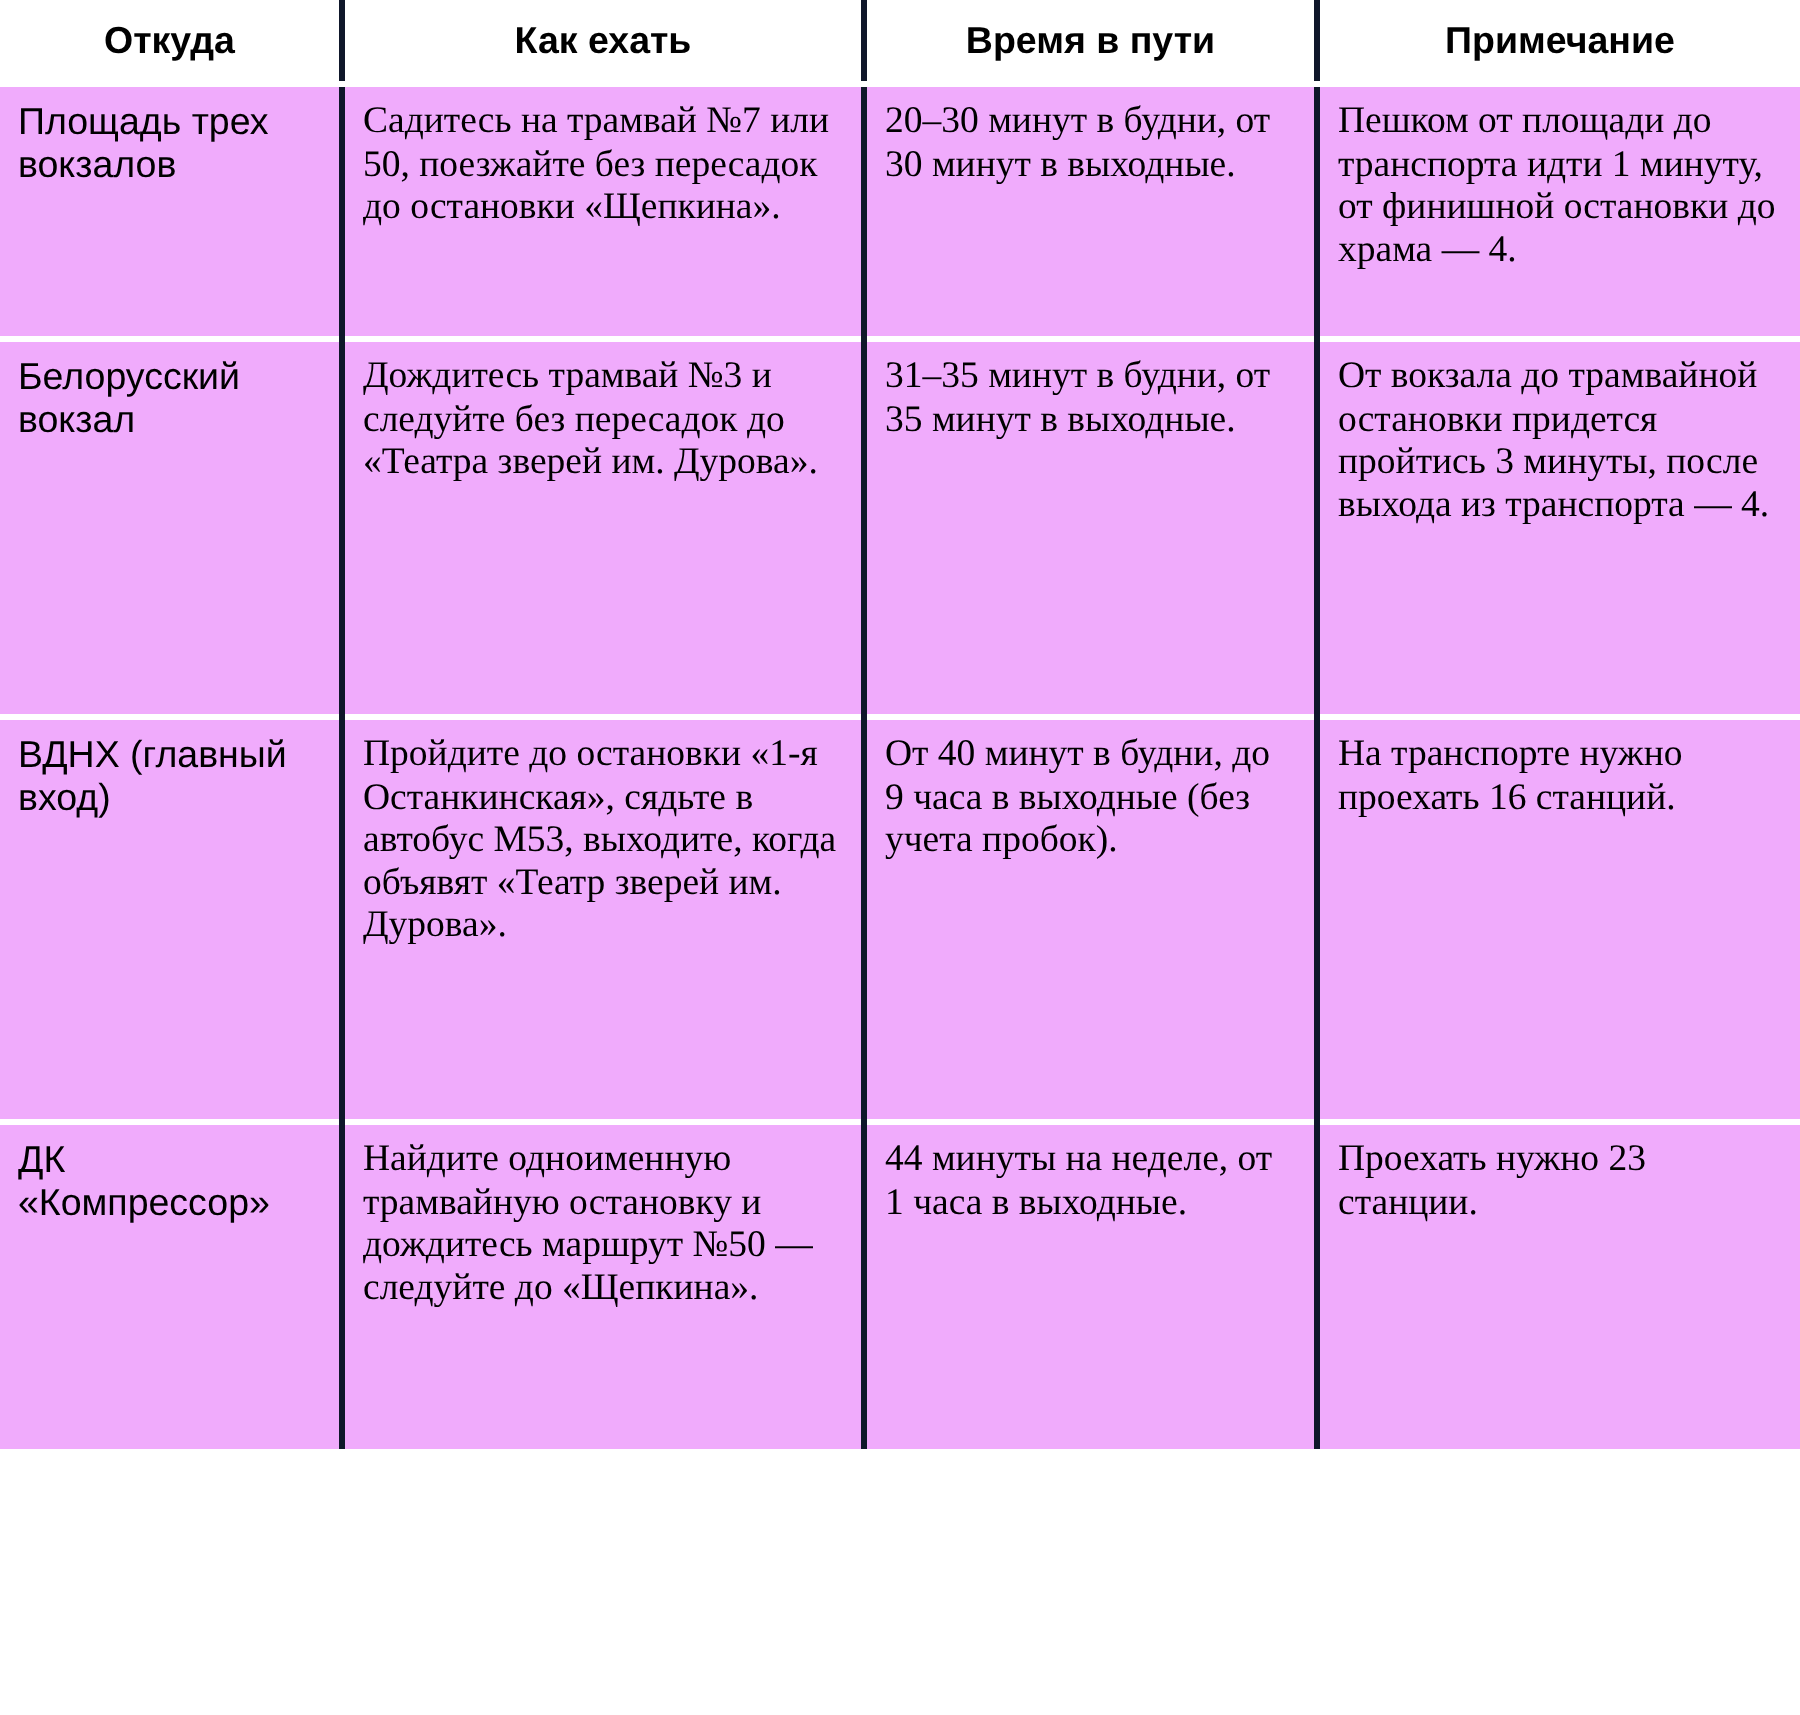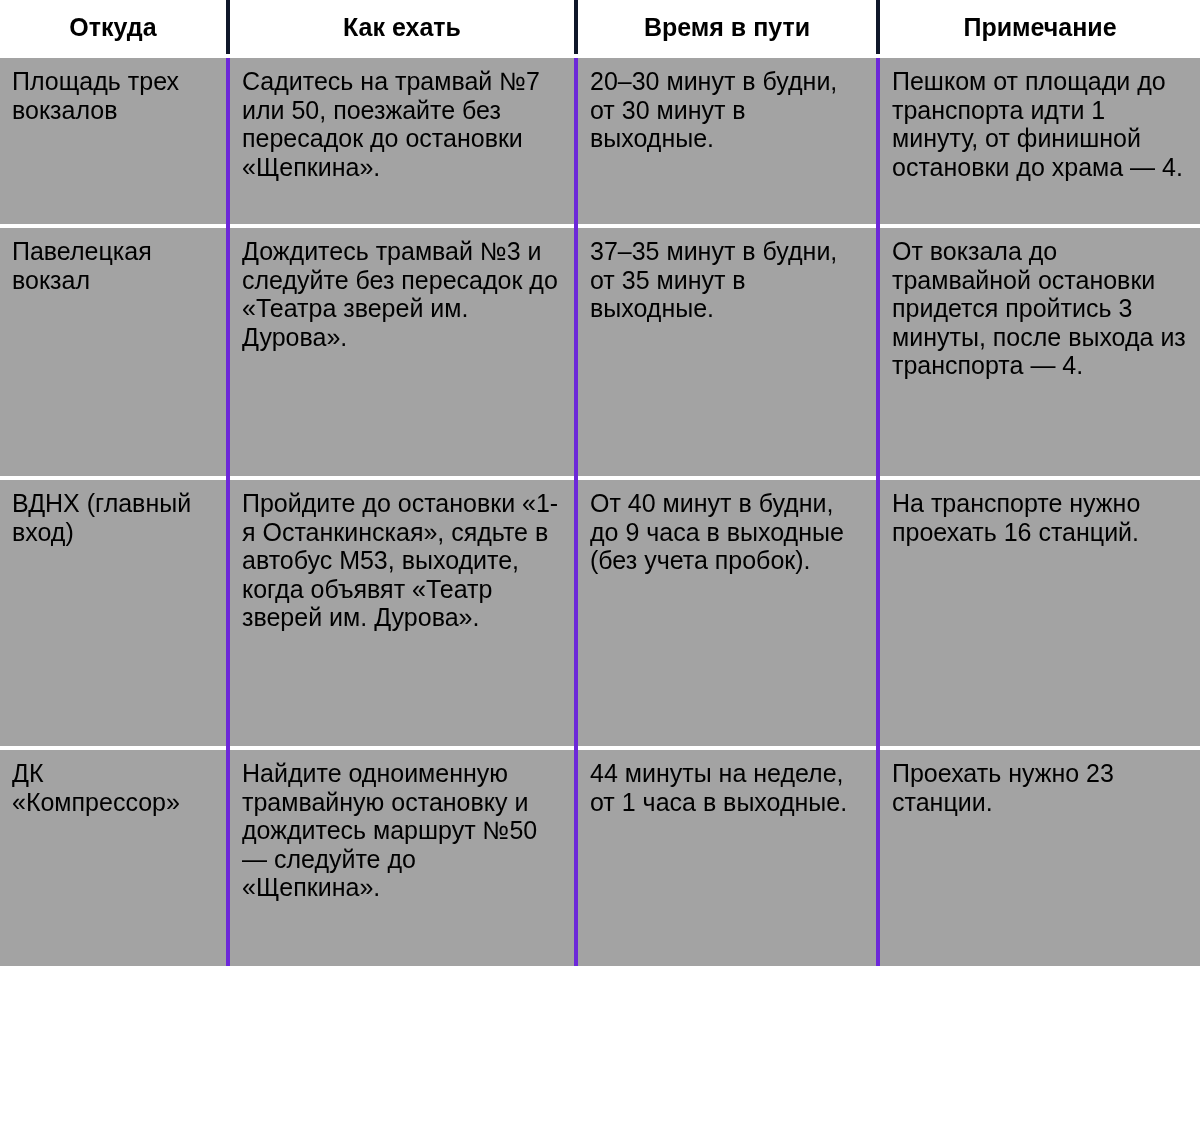--- a/index.html
+++ b/index.html
@@ -33,29 +33,30 @@
     text-align: center;
     vertical-align: middle;
     height: 46px;
     padding: 4px 8px;
     border-bottom: 4px solid #ffffff;
   }
   table.route-table th + th {
     border-left: 4px solid #0f172a;
   }
   table.route-table td {
-    background: #a3a3a3;
+    background: #f0abfc;
     vertical-align: top;
     text-align: left;
     padding: 9px 14px 9px 12px;
     border-top: 4px solid #ffffff;
     word-wrap: break-word;
   }
   table.route-table td + td {
-    border-left: 4px solid #6d28d9;
+    border-left: 4px solid #0f172a;
+    font-family: Liberation Serif, serif;
   }
   tr.r1 { height: 170px; }
   tr.r2 { height: 252px; }
   tr.r3 { height: 270px; }
   tr.r4 { height: 185px; }
   tr.r5 { height: 218px; }
 </style>
 </head>
 <body>
 
@@ -76,23 +77,23 @@
       </tr>
     </thead>
     <tbody>
       <tr class="r1">
         <td>Площадь трех вокзалов</td>
         <td>Садитесь на трамвай №7 или 50, поезжайте без пересадок до остановки «Щепкина».</td>
         <td>20–30 минут в будни, от 30 минут в выходные.</td>
         <td>Пешком от площади до транспорта идти 1 минуту, от финишной остановки до храма — 4.</td>
       </tr>
       <tr class="r2">
-        <td>Павелецкая вокзал</td>
+        <td>Белорусский вокзал</td>
         <td>Дождитесь трамвай №3 и следуйте без пересадок до «Театра зверей им. Дурова».</td>
-        <td>37–35 минут в будни, от 35 минут в выходные.</td>
+        <td>31–35 минут в будни, от 35 минут в выходные.</td>
         <td>От вокзала до трамвайной остановки придется пройтись 3 минуты, после выхода из транспорта — 4.</td>
       </tr>
       <tr class="r3">
         <td>ВДНХ (главный вход)</td>
         <td>Пройдите до остановки «1-я Останкинская», сядьте в автобус М53, выходите, когда объявят «Театр зверей им. Дурова».</td>
         <td>От 40 минут в будни, до 9 часа в выходные (без учета пробок).</td>
         <td>На транспорте нужно проехать 16 станций.</td>
       </tr>
       <tr class="r5">
         <td>ДК «Компрессор»</td>

